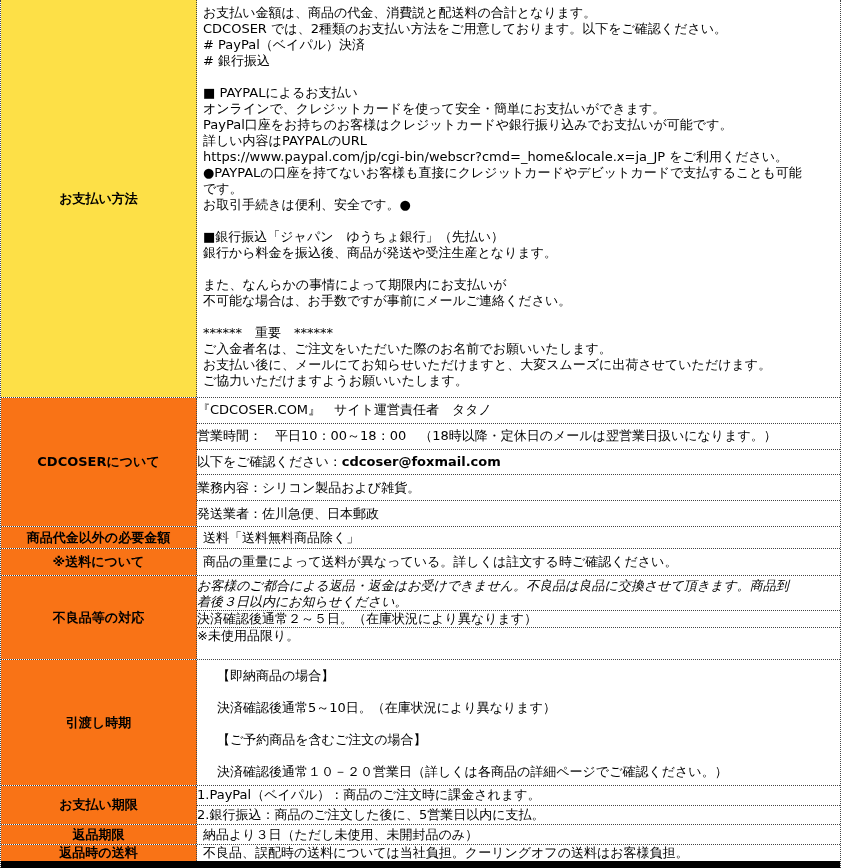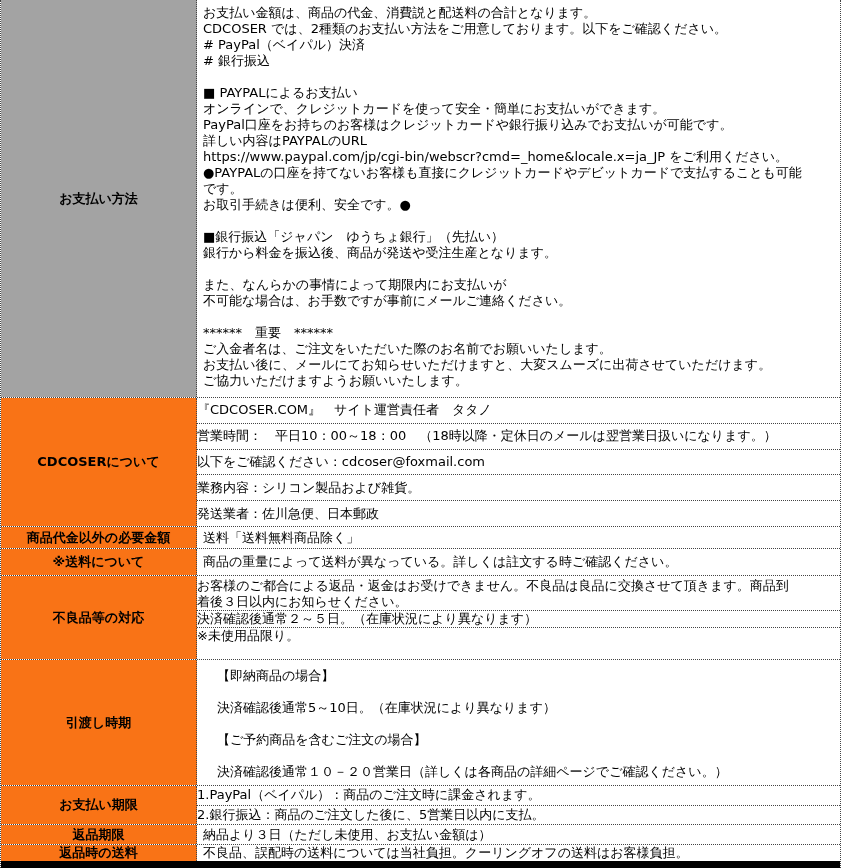--- a/index.html
+++ b/index.html
@@ -28,21 +28,21 @@
     border-right: 1px dotted #444;
     background: #f97316;
     display: flex;
     align-items: center;
     justify-content: center;
     font-weight: bold;
     text-align: center;
     padding: 0 4px;
     line-height: 16px;
   }
-  .row--payment .label-cell { background: #a3a3a3; }
+  .row--payment .label-cell { background: #fde047; }
   .content-cell {
     flex: 1;
     padding: 5px 4px 0 6px;
     overflow: hidden;
   }
   .content-cell.center {
     display: flex;
     flex-direction: column;
     justify-content: center;
     padding-top: 0;
@@ -58,28 +58,29 @@
     align-items: center;
     border-bottom: 1px dotted #444;
     padding-left: 0;
     white-space: nowrap;
     overflow: hidden;
   }
   .subrow:last-child { border-bottom: none; }
   .subrow--multi {
     display: block;
     padding-top: 2px;
+    font-style: italic;
   }
   .ln {
     height: 16px;
     line-height: 16px;
     white-space: nowrap;
     overflow: hidden;
   }
-  .bold { font-weight: normal; }
+  .bold { font-weight: bold; }
   
   .h-r1 { height: 398px; }
   .h-r2 { height: 129px; }
   .h-r3 { height: 22px; }
   .h-r4 { height: 27px; justify-content: space-between; }
   .h-r5 { height: 84px; }
   .h-r6 { height: 126px; }
   .h-r7 { height: 39px; }
   .h-r8 { height: 20px; }
   .h-r9 { height: 16px; border-bottom: none; }
@@ -184,21 +185,21 @@
   <div class="row h-r7">
     <div class="label-cell">お支払い期限</div>
     <div class="subcol">
       <div class="subrow sh-20">1.PayPal（ベイパル）：商品のご注文時に課金されます。</div>
       <div class="subrow sh-19">2.銀行振込：商品のご注文した後に、5営業日以内に支払。</div>
     </div>
   </div>
 
   <div class="row h-r8">
     <div class="label-cell">返品期限</div>
-    <div class="content-cell center">納品より３日（ただし未使用、お支払い金額は）</div>
+    <div class="content-cell center">納品より３日（ただし未使用、未開封品のみ）</div>
   </div>
 
   <div class="row h-r9">
     <div class="label-cell">返品時の送料</div>
     <div class="content-cell center">不良品、誤配時の送料については当社負担。クーリングオフの送料はお客様負担。</div>
   </div>
 
   <div class="bottom-bar"></div>
 
 </div>

